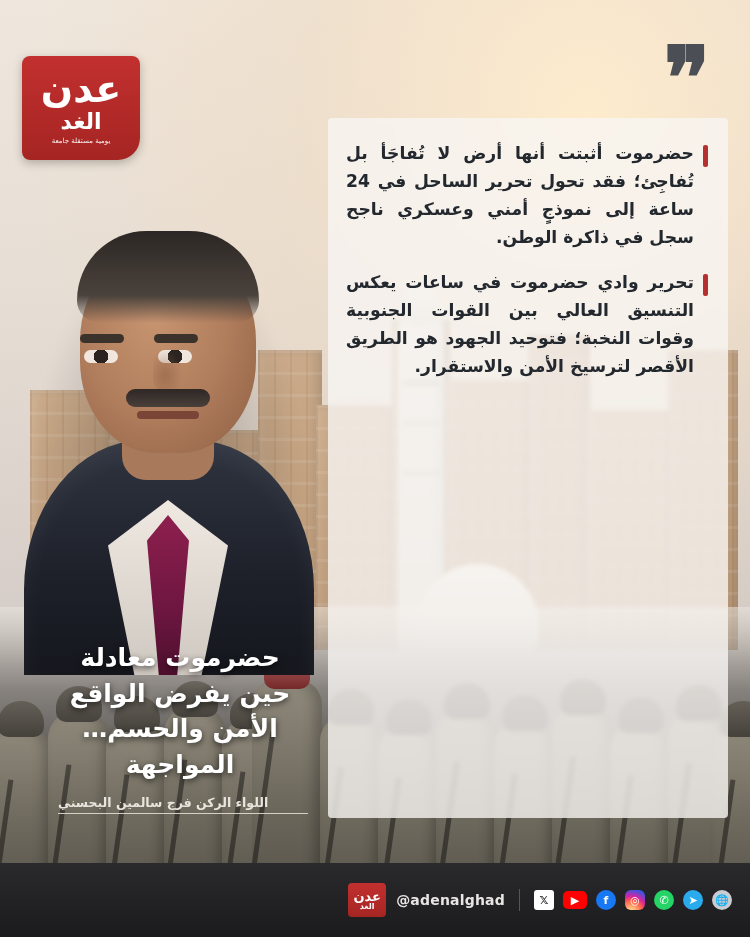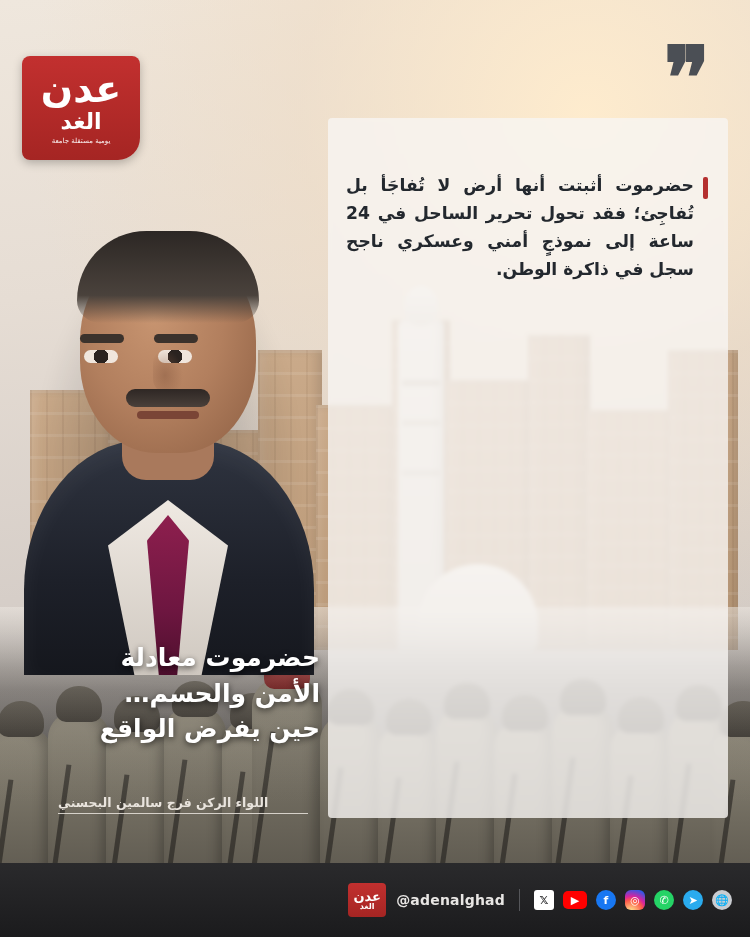--- a/index.html
+++ b/index.html
@@ -191,37 +191,36 @@
     position:relative;
     margin-bottom:18px;
     padding-right:14px;
     font-size:17.2px;
     line-height:1.62;
     font-weight:bold;
     color:#23282e;
     text-align:justify;
     text-align-last:right;
     direction:rtl;
-    margin-top:32px;
   }
   .para::before {
     content:"";
     position:absolute; right:0; top:5px; width:5px; height:22px;
     background:#b5302f; border-radius:2px;
   }
   .para:last-child { margin-bottom:0; }
 
   
   .headline {
     position:absolute; right:430px; left:40px; top:640px;
     text-align:left; direction:rtl;
     color:#ffffff; font-weight:bold; font-size:25px; line-height:1.42;
     text-shadow: 0 2px 6px rgba(0,0,0,.65);
   }
-  .headline div { text-align:right; }
+  .headline div { text-align:center; }
   .byline {
     position:absolute; left:58px; top:795px; width:250px;
     color:#e9e4dd; font-size:12.5px; font-weight:bold; direction:rtl; text-align:left;
     border-bottom:1px solid rgba(233,228,221,.85);
     padding-bottom:3px;
   }
 
   
   .bottombar {
     position:absolute; left:0; right:0; bottom:0; height:74px;
@@ -320,26 +319,28 @@
   <div class="logo">
     <div class="logo-top">عدن</div>
     <div class="logo-bottom">الغد</div>
     <div class="logo-sub">يومية مستقلة جامعة</div>
   </div>
 
   <div class="quote-mark">❞</div>
 
   <div class="card">
     <p class="para">حضرموت أثبتت أنها أرض لا تُفاجَأ بل تُفاجِئ؛ فقد تحول تحرير الساحل في 24 ساعة إلى نموذجٍ أمني وعسكري ناجح سجل في ذاكرة الوطن.</p>
+    <p class="para">تحرير وادي حضرموت في ساعات يعكس التنسيق العالي بين القوات الجنوبية وقوات النخبة؛ فتوحيد الجهود هو الطريق الأقصر لترسيخ الأمن والاستقرار.</p>
   </div>
 
   <div class="headline">
     <div>حضرموت معادلة</div>
+    <div>حين يفرض الواقع</div>
     <div>الأمن والحسم…</div>
-    <div>حين يفرض الواقع</div>
+    <div>المواجهة</div>
   </div>
   <div class="byline">اللواء الركن فرج سالمين البحسني</div>
 
   <div class="bottombar">
     <div class="bb-left">
       <div class="bb-logo">
         <div class="t">عدن</div>
         <div class="b">الغد</div>
       </div>
       <div class="handle">@adenalghad</div>

